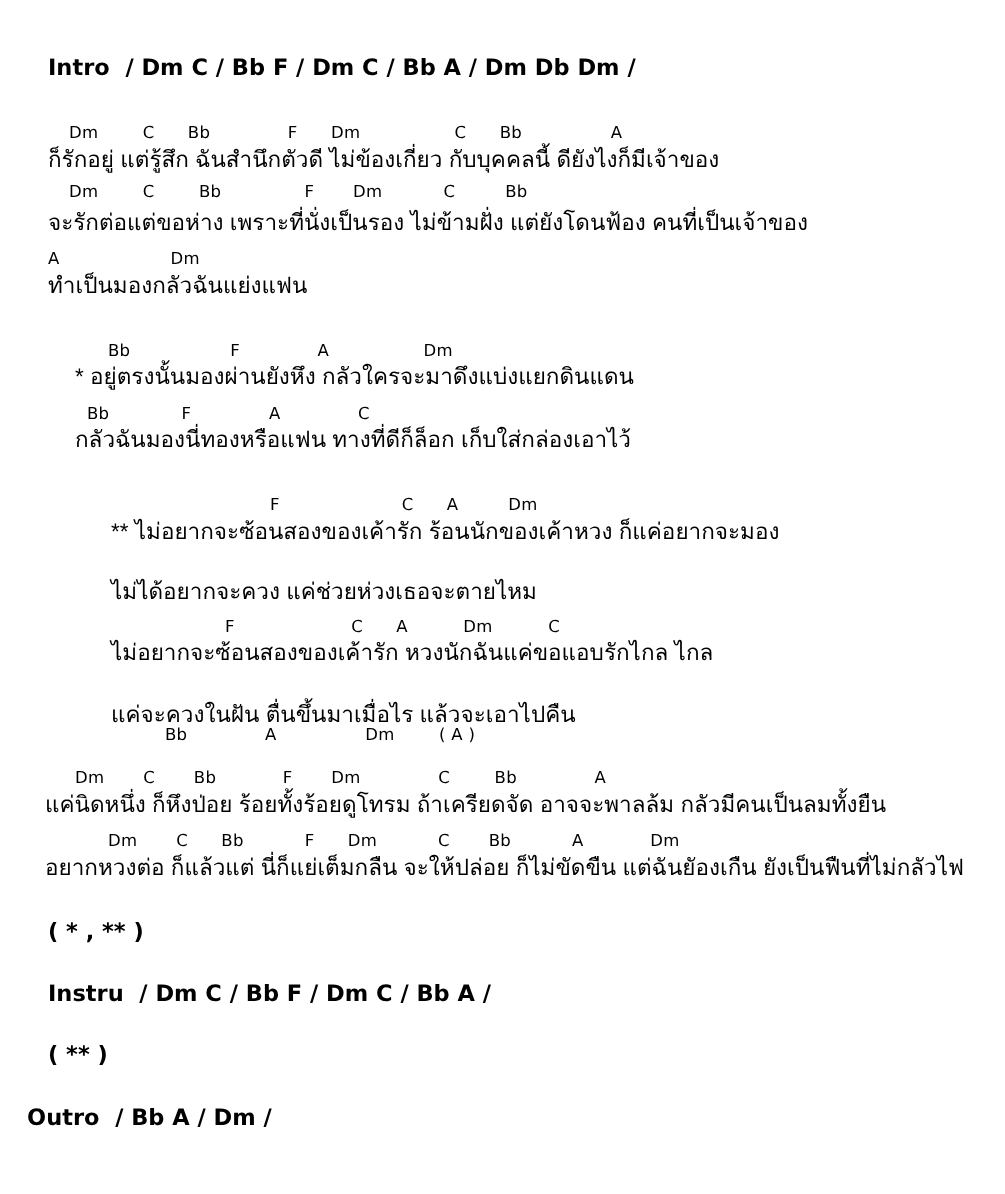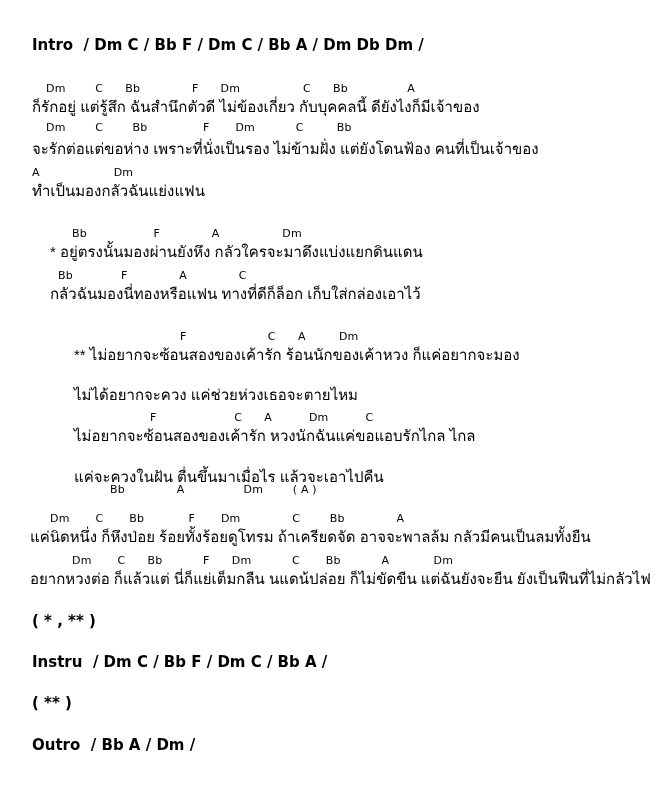--- a/index.html
+++ b/index.html
@@ -78,23 +78,23 @@
   <div class="line chordline" style="left:150px; top:411px;">F                     C      A          Dm          C</div>
   <div class="line lyricline" style="left:74px; top:429px;">ไม่อยากจะซ้อนสองของเค้ารัก หวงนักฉันแค่ขอแอบรักไกล ไกล</div>
 
   <div class="line chordline" style="left:110px; top:452px;margin-top:31px;">Bb              A                Dm        ( A )</div>
   <div class="line lyricline" style="left:74px; top:470px;text-align:right;">แค่จะควงในฝัน ตื่นขึ้นมาเมื่อไร แล้วจะเอาไปคืน</div>
 
   <div class="line chordline" style="left:50px; top:512px;">Dm       C       Bb            F       Dm              C        Bb              A</div>
   <div class="line lyricline" style="left:30px; top:530px;">แค่นิดหนึ่ง ก็หึงป่อย ร้อยทั้งร้อยดูโทรม ถ้าเครียดจัด อาจจะพาลล้ม กลัวมีคนเป็นลมทั้งยืน</div>
 
   <div class="line chordline" style="left:72px; top:554px;">Dm       C      Bb           F      Dm           C       Bb           A            Dm</div>
-  <div class="line lyricline" style="left:30px; top:572px;">อยากหวงต่อ ก็แล้วแต่ นี่ก็แย่เต็มกลืน นแดน้ปล่อย ก็ไม่ขัดขืน แต่ฉันยังจะยืน ยังเป็นฟืนที่ไม่กลัวไฟ</div>
+  <div class="line lyricline" style="left:30px; top:572px;">อยากหวงต่อ ก็แล้วแต่ นี่ก็แย่เต็มกลืน จะให้ปล่อย ก็ไม่ขัดขืน แต่ฉันยัองเกืน ยังเป็นฟืนที่ไม่กลัวไฟ</div>
 
   <div class="line sectionline" style="left:32px; top:614px;">( * , ** )</div>
 
   <div class="line sectionline" style="left:32px; top:655px;"><span>Instru</span><span>  </span><span>/ Dm C / Bb F / Dm C / Bb A /</span></div>
 
   <div class="line sectionline" style="left:32px; top:696px;">( ** )</div>
 
-  <div class="line sectionline" style="left:32px; top:738px;"><span>Outro</span><span>  </span><span>/ Bb A / Dm /</span></div>
+  <div class="line sectionline" style="left:18px; top:738px;"><span>Outro</span><span>  </span><span>/ Bb A / Dm /</span></div>
 
 </div>
 
 </body></html>

